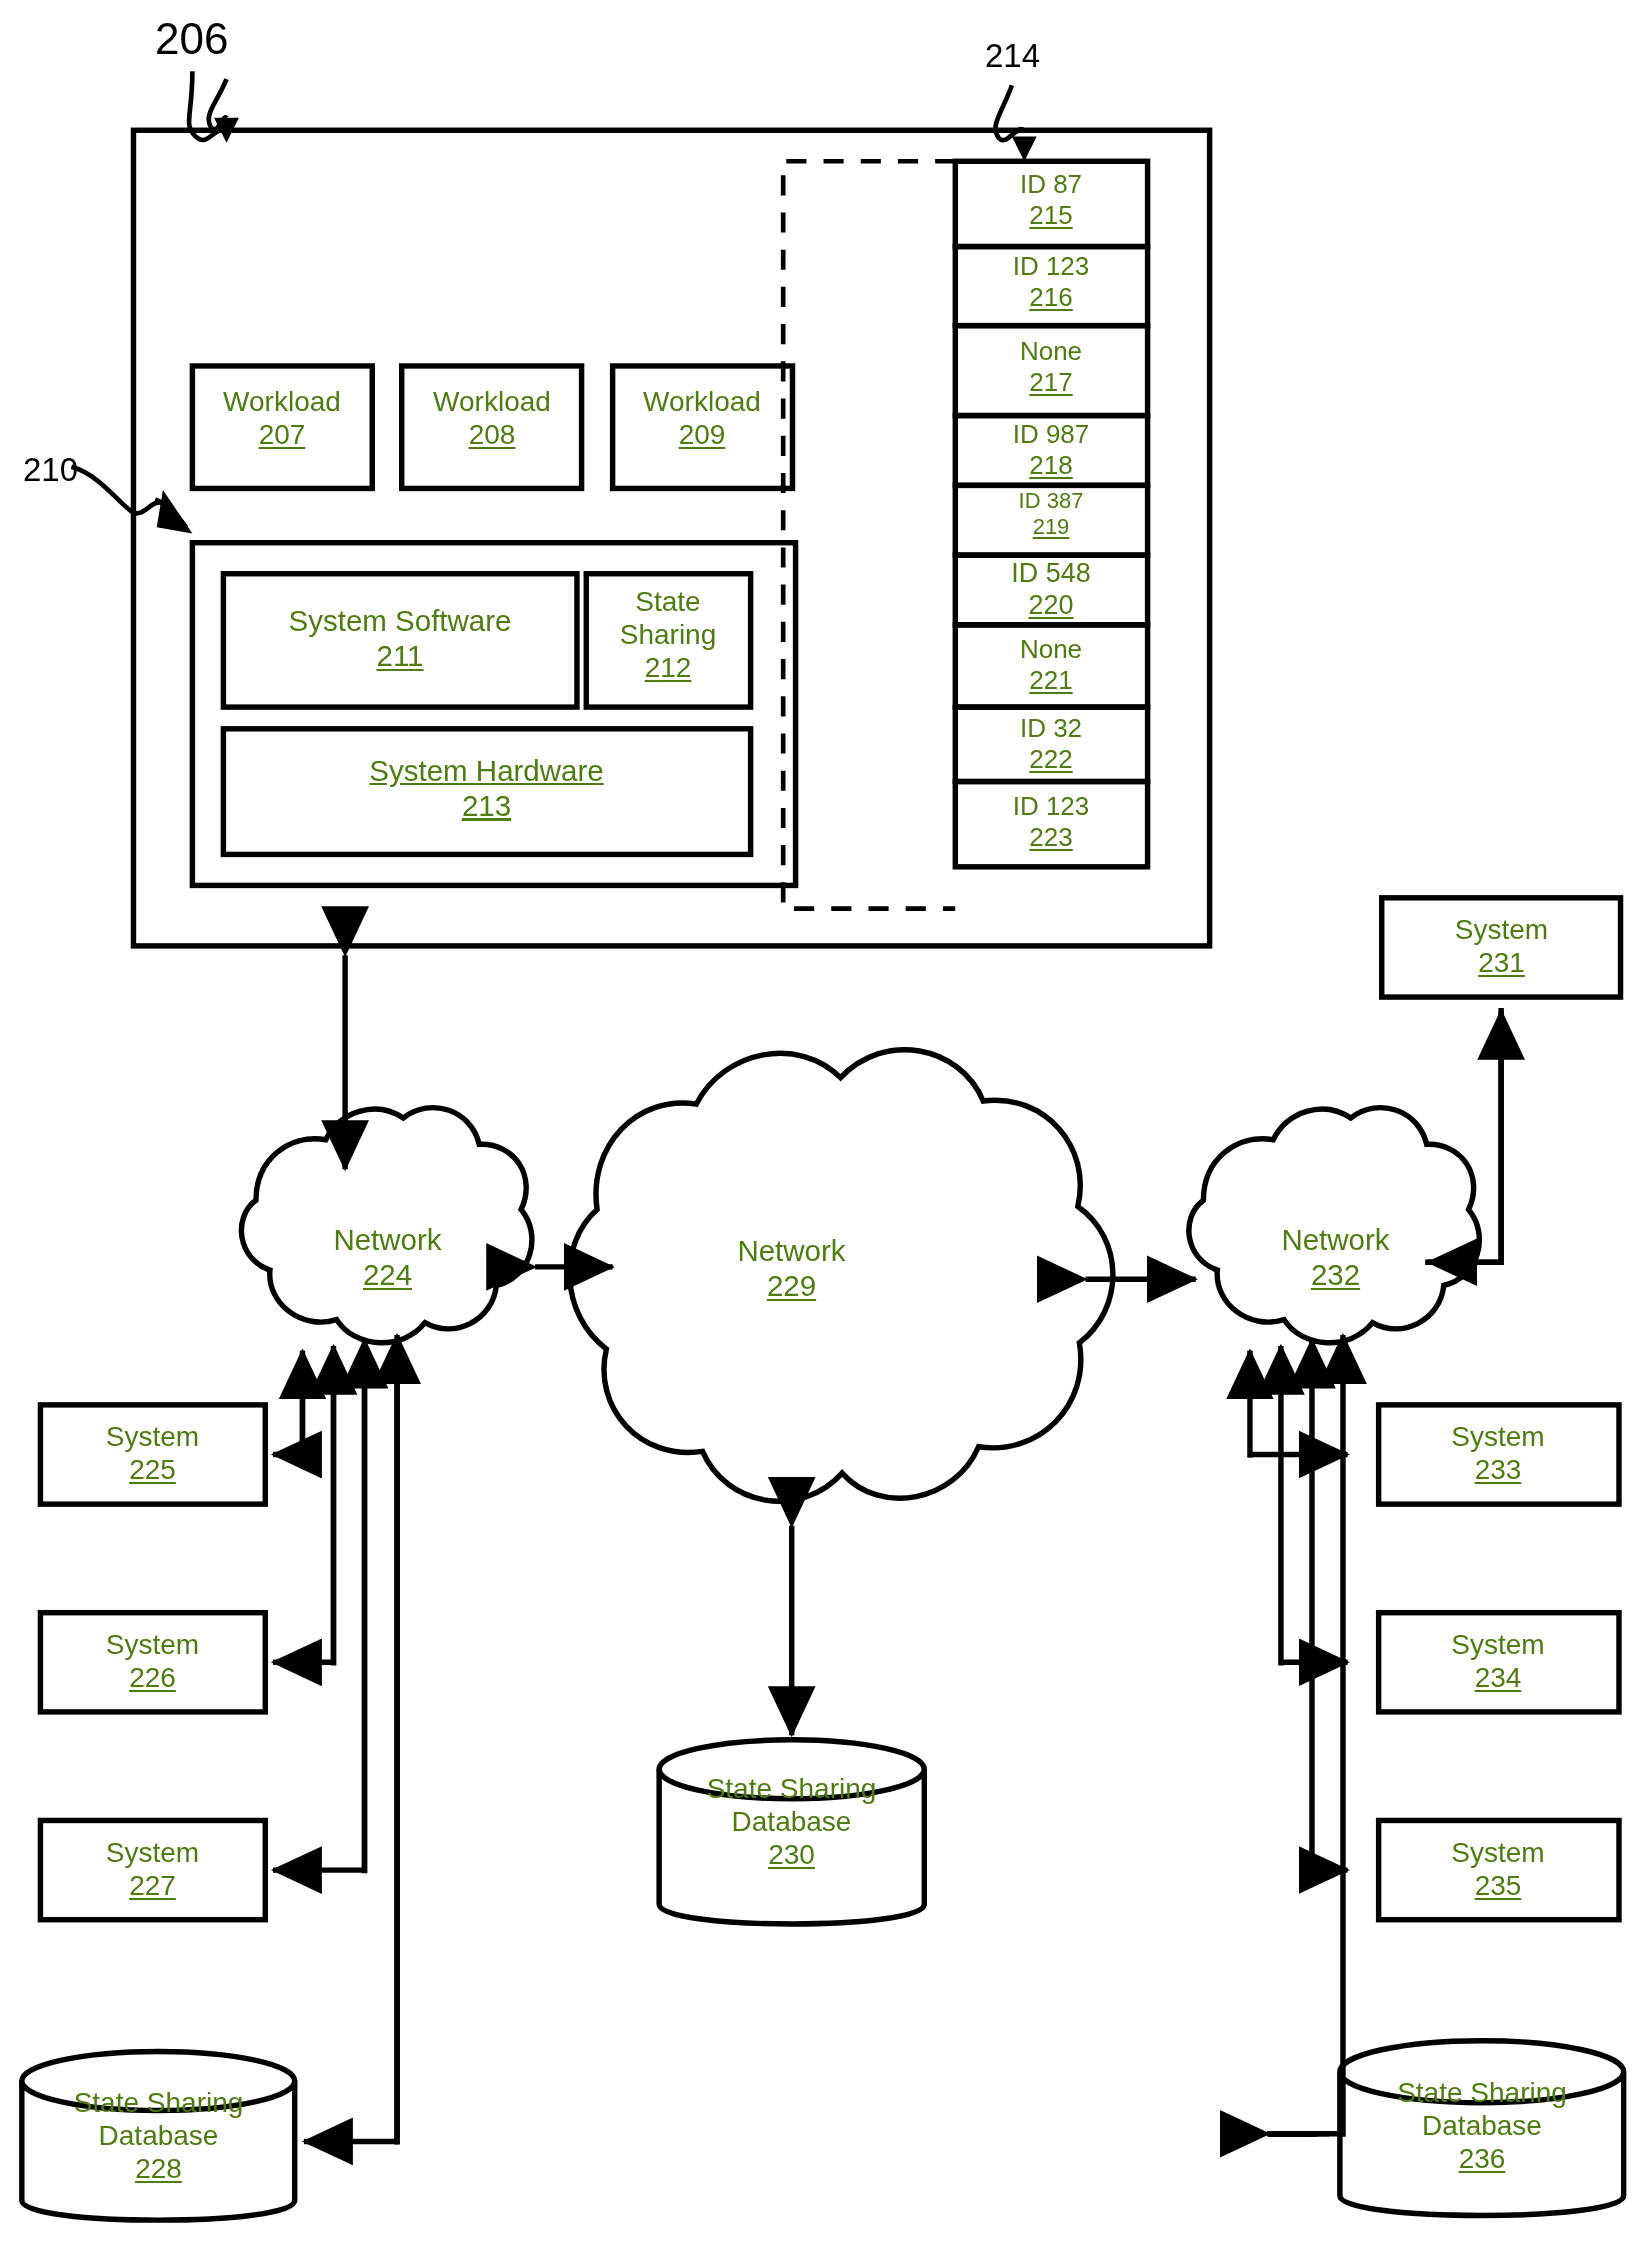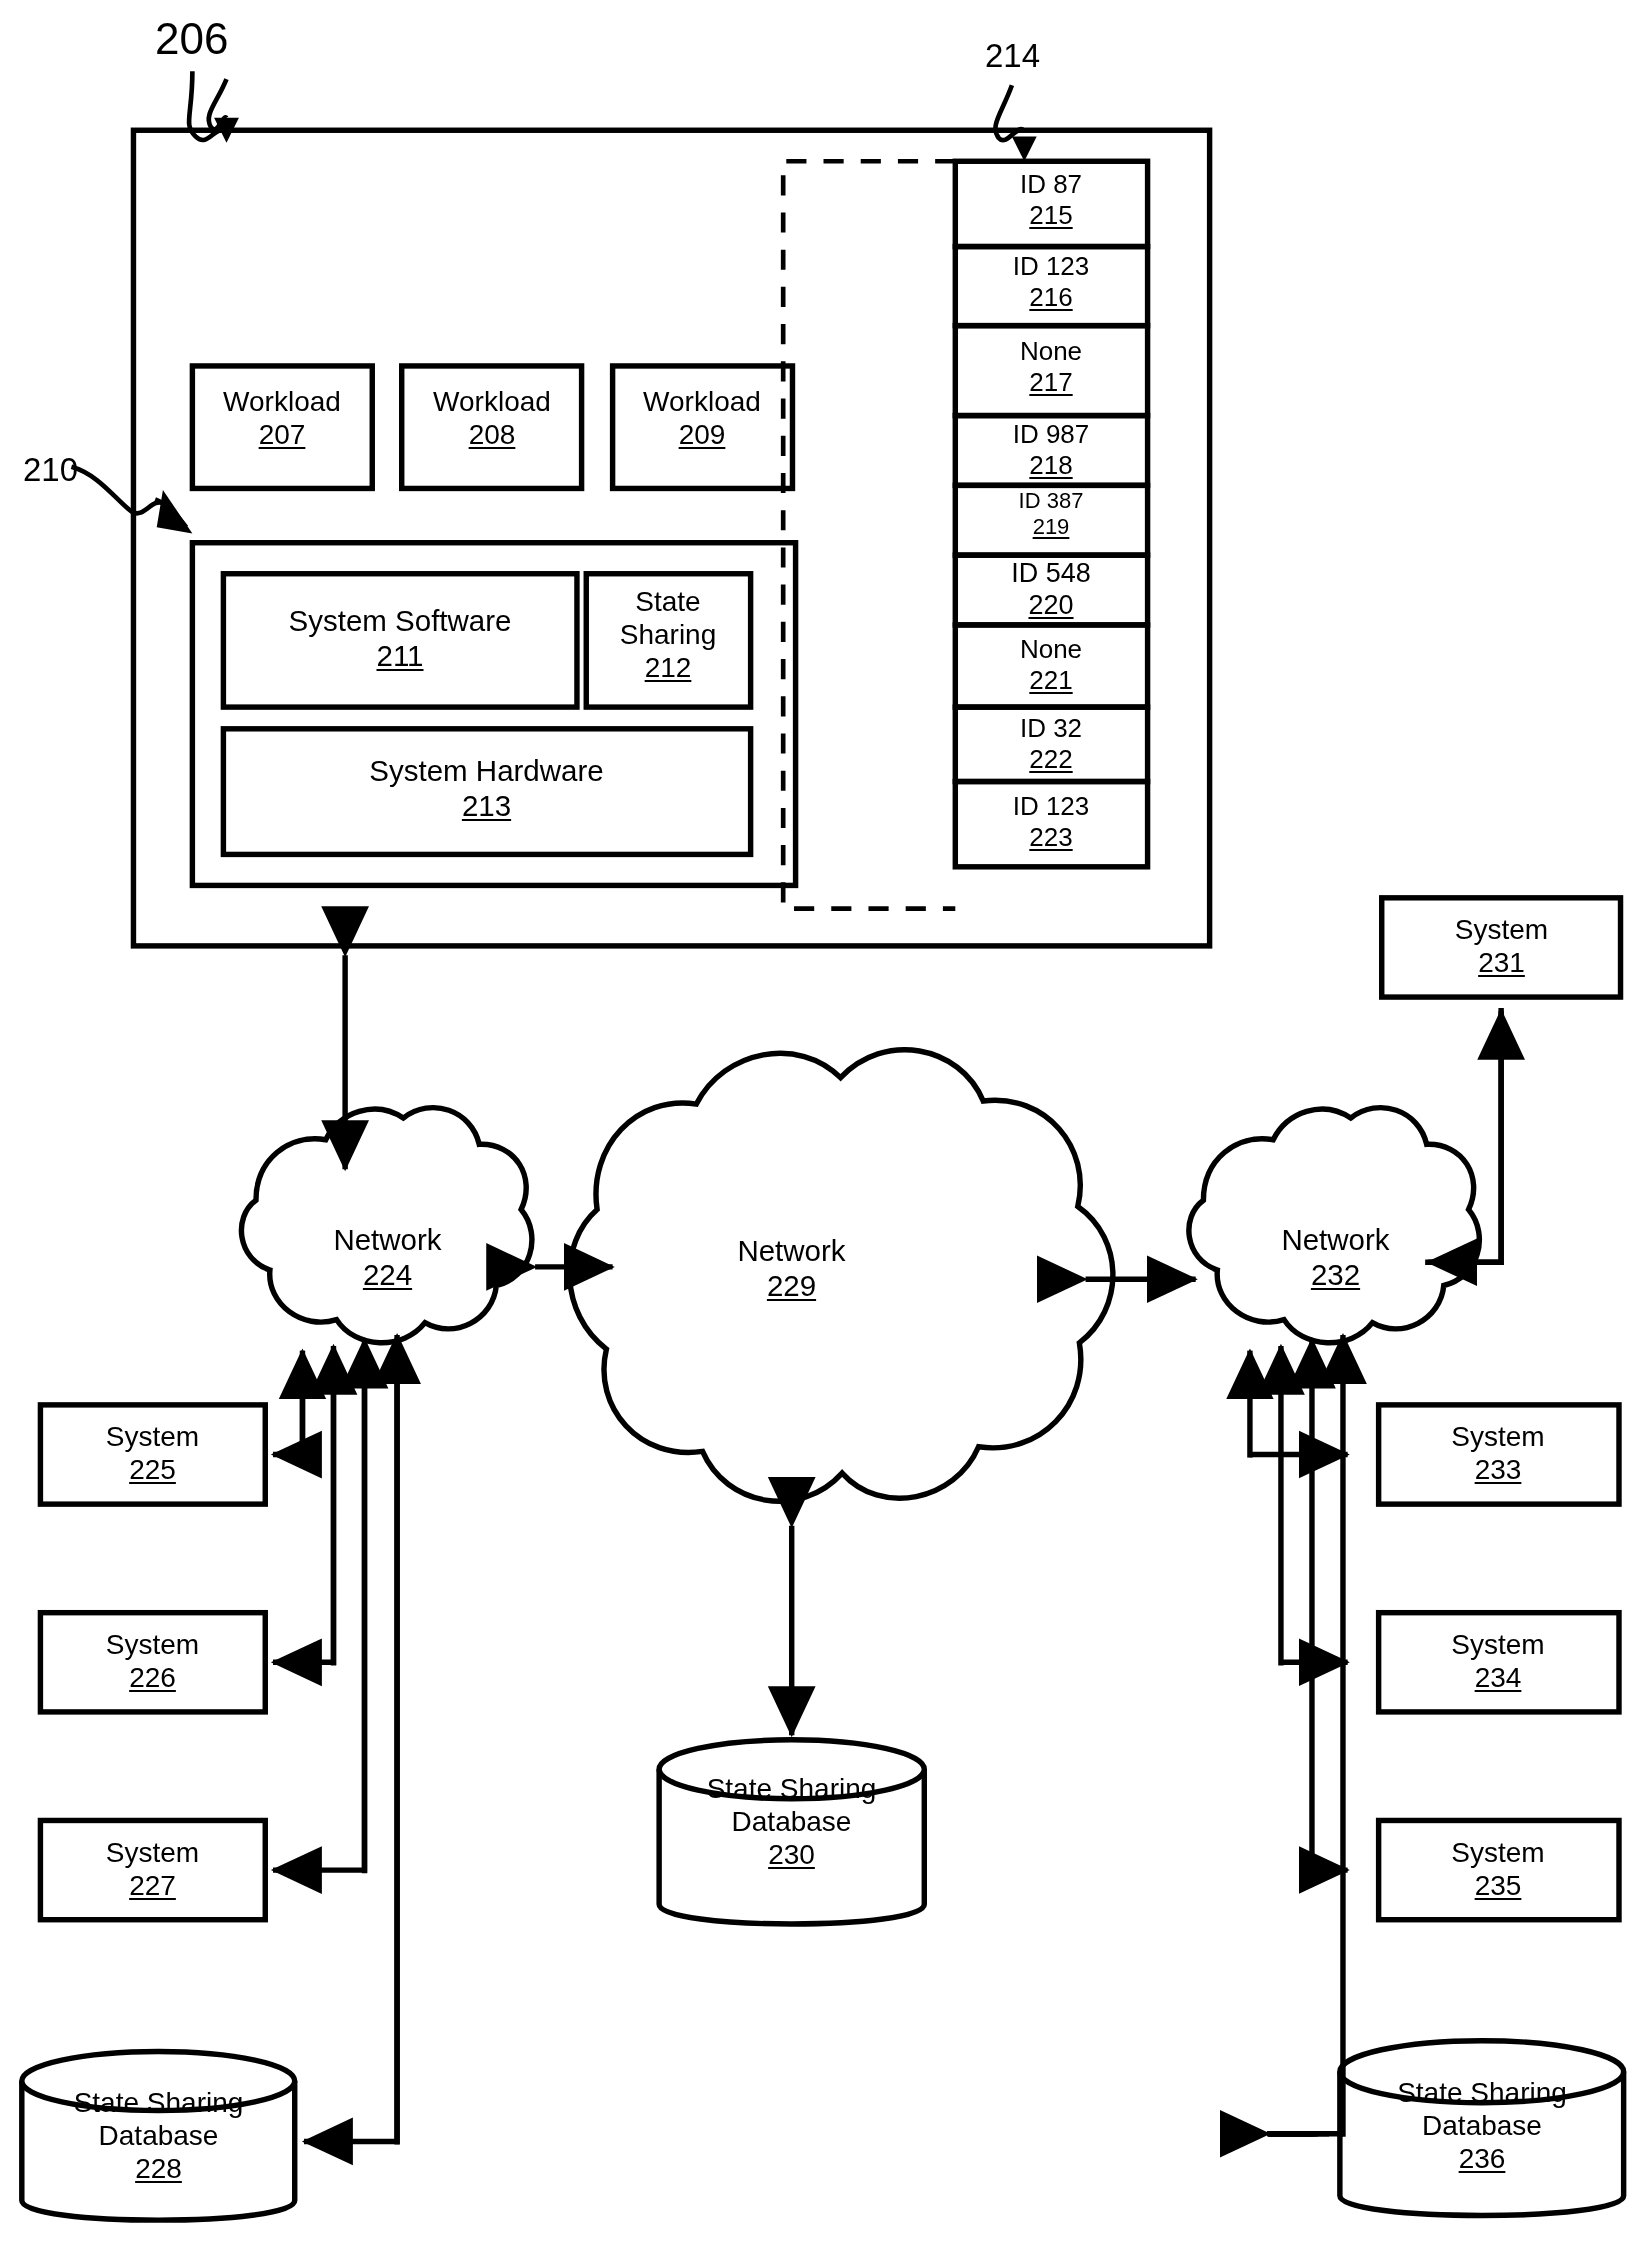--- a/index.html
+++ b/index.html
@@ -1,20 +1,20 @@
 <!DOCTYPE html>
 <html style="font-size:12.4px"><head>
 <meta charset="utf-8">
 <style>
   html,body{margin:0;padding:0;background:#ffffff;}
   body{font-family:"Liberation Sans","DejaVu Sans",sans-serif;}
   #stage{position:relative;width:1647px;height:2250px;background:#fff;overflow:hidden;}
   #art{position:absolute;left:0;top:0;width:1647px;height:2250px;}
   
-  .lbl{position:absolute;text-align:center;color:#000000;line-height:1.18;
+  .lbl{position:absolute;text-align:center;color:#4d7c0f;line-height:1.18;
        font-family:"Liberation Sans","DejaVu Sans",sans-serif;}
   .ref{text-decoration:underline;text-underline-offset:3.1px;}
   .refnum{position:absolute;color:#000;font-family:"Liberation Sans","DejaVu Sans",sans-serif;}
 </style>
 </head>
 <body>
 
 <div id="stage">
 
   <svg id="art" viewBox="0 0 2124 2902" xmlns="http://www.w3.org/2000/svg">
@@ -186,21 +186,21 @@
     <span>System Software</span><br>
     <span class="ref">211</span>
   </div>
 
   <div class="lbl" style="left:586px;top:585px;width:164px;font-size:28px;">
     <span>State</span><br>
     <span>Sharing</span><br>
     <span class="ref">212</span>
   </div>
 
-  <div class="lbl" style="left:223px;top:754px;width:527px;font-size:29.5px;">
+  <div class="lbl" style="left:223px;top:754px;width:527px;font-size:29.5px;text-decoration:underline;">
     <span>System Hardware</span><br>
     <span class="ref">213</span>
   </div>
 
   <div class="lbl" style="left:955px;top:169px;width:192px;font-size:26px;">
     <span>ID 87</span><br>
     <span class="ref">215</span>
   </div>
   <div class="lbl" style="left:955px;top:251px;width:192px;font-size:26px;">
     <span>ID 123</span><br>

